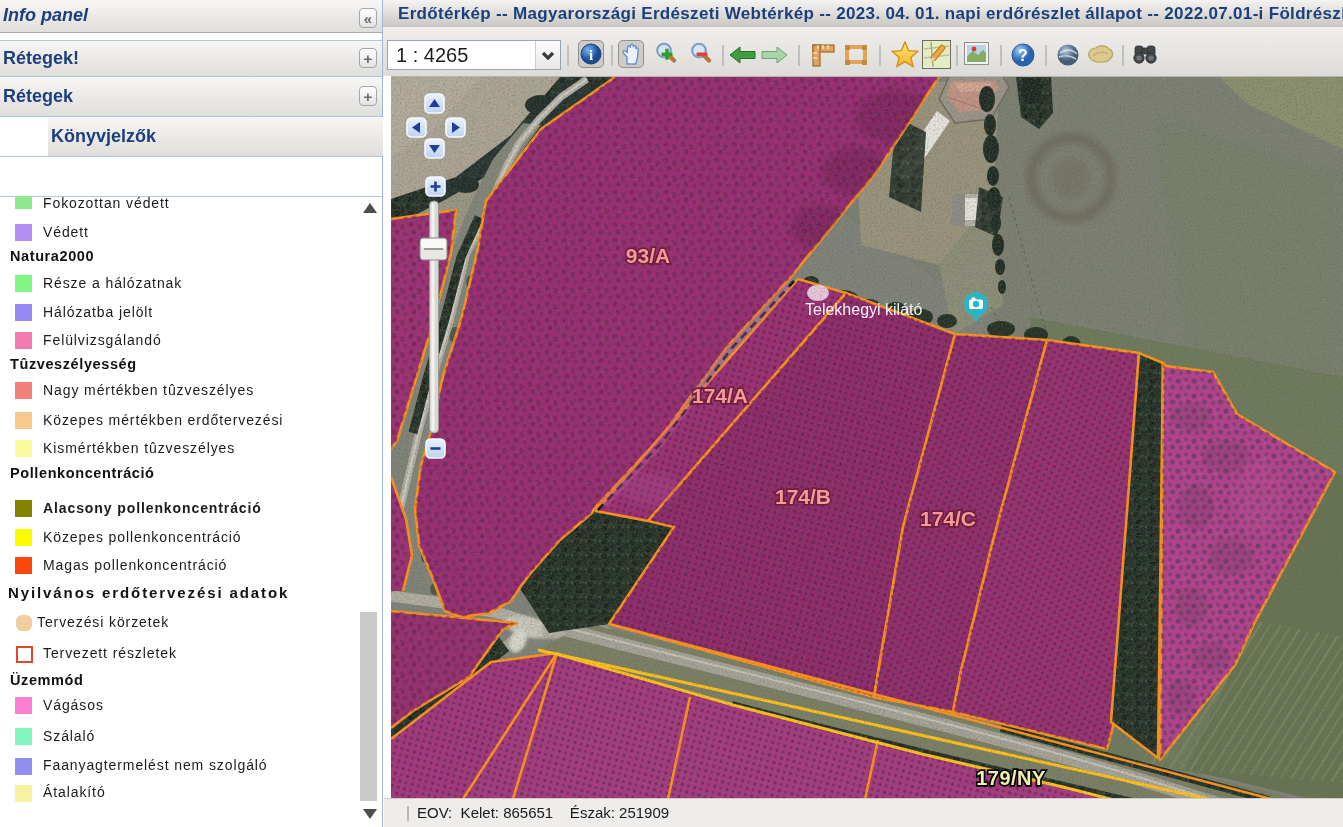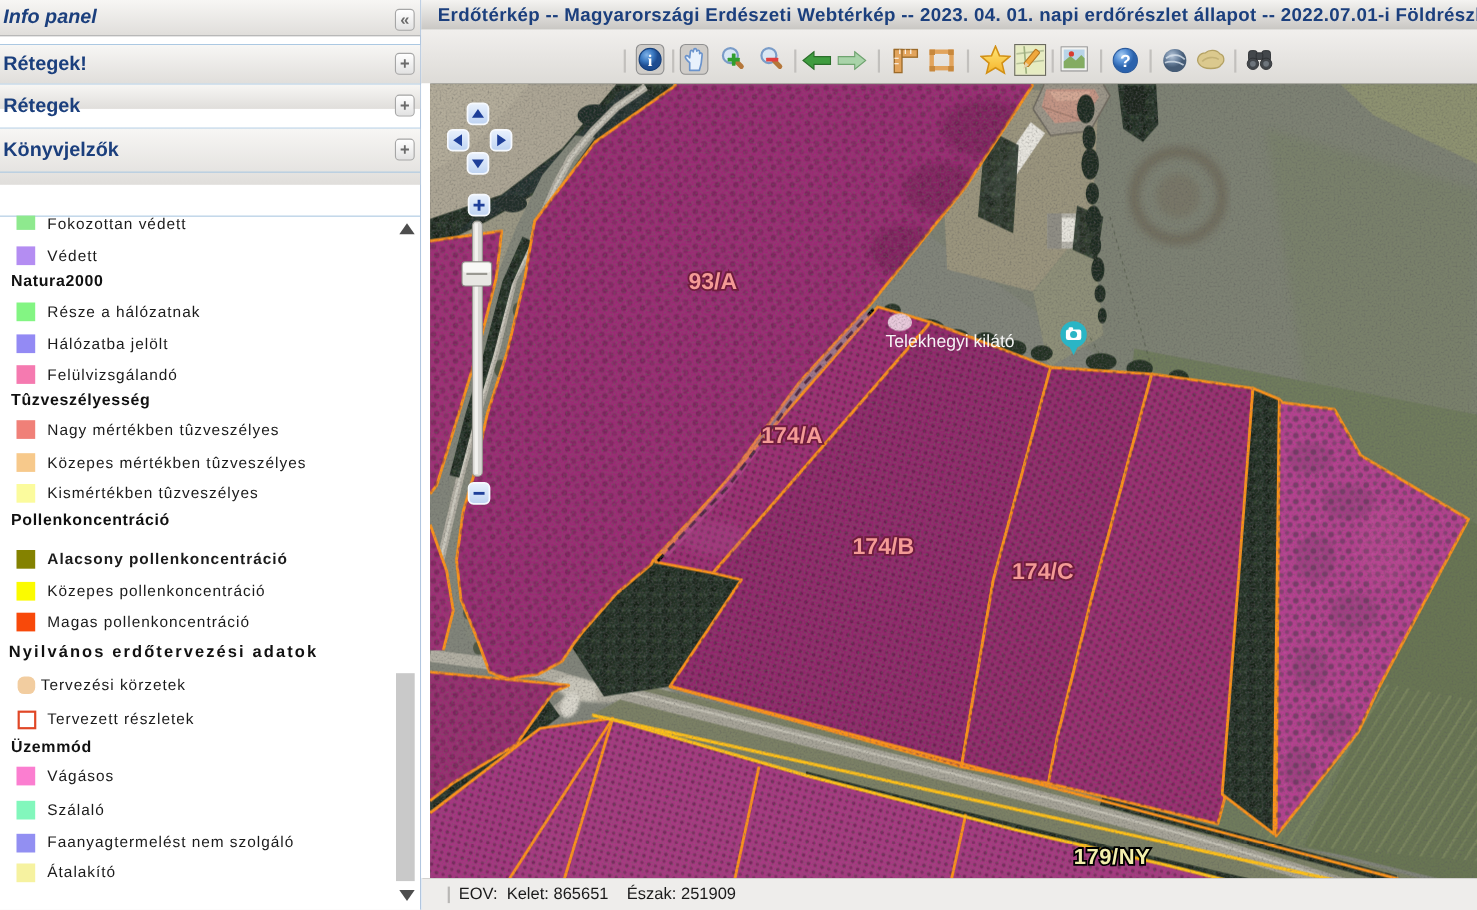--- a/index.html
+++ b/index.html
@@ -30,26 +30,26 @@
   <div class="hdr" style="top:0;height:32px;border-bottom:1px solid #a9a9a9;">
       <div class="t" style="top:5px;font-style:italic;">Info panel</div>
     <div class="btn" style="top:8px;left:359px;">«</div>
     </div>
   <div class="blueline" style="top:40px;"></div>
   <div class="hdr" style="top:41px;height:35px;">
       <div class="t">Rétegek!</div>
       <div class="btn" style="top:7px;">+</div>
     </div>
   <div class="blueline" style="top:76px;"></div>
-  <div class="hdr" style="top:77px;height:22px;">
+  <div class="hdr" style="top:77px;height:39px;">
       <div class="t" style="top:9px;">Rétegek</div>
       <div class="btn" style="top:9px;">+</div>
     </div>
   <div class="blueline" style="top:116px;"></div>
-  <div class="hdr" style="top:117px;height:51px;">
+  <div class="hdr" style="top:117px;height:39px;margin-left:48px;">
       <div class="t" style="top:9px;">Könyvjelzők</div>
       <div class="btn" style="top:9px;">+</div>
     </div>
   <div class="blueline" style="top:156px;"></div>
   <div class="blueline" style="top:196px;"></div>
   <div id="legend">
     <div class="leg-sw" style="top:196px;height:13px;background:#8ee98e;"></div>
       <div class="leg-item" style="left:43px;top:195px;">Fokozottan védett</div>
     <div class="leg-sw" style="top:224px;background:#b48df2;"></div>
       <div class="leg-item" style="left:43px;top:224px;">Védett</div>
@@ -57,21 +57,21 @@
     <div class="leg-sw" style="top:275px;background:#83f583;"></div>
       <div class="leg-item" style="left:43px;top:275px;">Része a hálózatnak</div>
     <div class="leg-sw" style="top:304px;background:#938af4;"></div>
       <div class="leg-item" style="left:43px;top:304px;">Hálózatba jelölt</div>
     <div class="leg-sw" style="top:332px;background:#f57ab0;"></div>
       <div class="leg-item" style="left:43px;top:332px;">Felülvizsgálandó</div>
     <div class="leg-h" style="top:356px;">Tûzveszélyesség</div>
     <div class="leg-sw" style="top:382px;background:#f08078;"></div>
       <div class="leg-item" style="left:43px;top:382px;">Nagy mértékben tûzveszélyes</div>
     <div class="leg-sw" style="top:412px;background:#f7c98b;"></div>
-      <div class="leg-item" style="left:43px;top:412px;">Közepes mértékben tûzveszélyes</div>
+      <div class="leg-item" style="left:43px;top:412px;">Közepes mértékben erdőtervezési</div>
     <div class="leg-sw" style="top:440px;background:#fbfb9d;"></div>
       <div class="leg-item" style="left:43px;top:440px;">Kismértékben tûzveszélyes</div>
     <div class="leg-h" style="top:465px;">Pollenkoncentráció</div>
     <div class="leg-sw" style="top:500px;background:#848200;"></div>
       <div class="leg-item" style="left:43px;top:500px;font-weight:bold;">Alacsony pollenkoncentráció</div>
     <div class="leg-sw" style="top:529px;background:#fbfb00;"></div>
       <div class="leg-item" style="left:43px;top:529px;">Közepes pollenkoncentráció</div>
     <div class="leg-sw" style="top:557px;background:#f8490a;"></div>
       <div class="leg-item" style="left:43px;top:557px;">Magas pollenkoncentráció</div>
     <div class="leg-h" style="top:584px;left:8px;font-size:15px;letter-spacing:1.9px;">Nyilvános erdőtervezési adatok</div>
@@ -93,20 +93,28 @@
   <div style="position:absolute;left:363px;top:203px;width:0;height:0;border-left:7px solid transparent;border-right:7px solid transparent;border-bottom:10px solid #4d4d4d;"></div>
   <div style="position:absolute;left:360px;top:612px;width:17px;height:189px;background:#c9c9c9;"></div>
   <div style="position:absolute;left:363px;top:809px;width:0;height:0;border-left:7px solid transparent;border-right:7px solid transparent;border-top:10px solid #4d4d4d;"></div>
 </div>
 
 <div id="titlebar">
     <div class="t">Erdőtérkép -- Magyarországi Erdészeti Webtérkép -- 2023. 04. 01. napi erdőrészlet állapot -- 2022.07.01-i Földrészlet</div>
   </div>
 
 <div id="toolbar">
+  <div style="position:absolute;left:4px;top:13px;width:174px;height:30px;background:#fff;border:1px solid #98a4b0;box-sizing:border-box;">
+    <div style="position:absolute;left:8px;top:3px;font-size:20px;color:#1c1c1c;">1 : 4265</div>
+    <div style="position:absolute;right:0;top:0;width:24px;height:28px;border-left:1px solid #c4ccd4;background:linear-gradient(#fcfcfc,#e8e8e8);">
+      <svg width="24" height="28">
+          <path d="M7,12 L12,17 L17,12" fill="none" stroke="#3a3a3a" stroke-width="3.2"></path>
+        </svg>
+    </div>
+  </div>
   <div class="tsep" style="left:184px;"></div>
   <div class="pressed" style="left:195px;"></div>
   <svg class="tico" style="left:197px;top:16px;" width="22" height="22">
     <defs>
         <radialGradient id="gib" cx="35%" cy="30%">
           <stop offset="0" stop-color="#7fb2e8"></stop>
           <stop offset="0.6" stop-color="#3a78c0"></stop>
           <stop offset="1" stop-color="#1d4c90"></stop>
         </radialGradient>
         <filter id="blur3">

